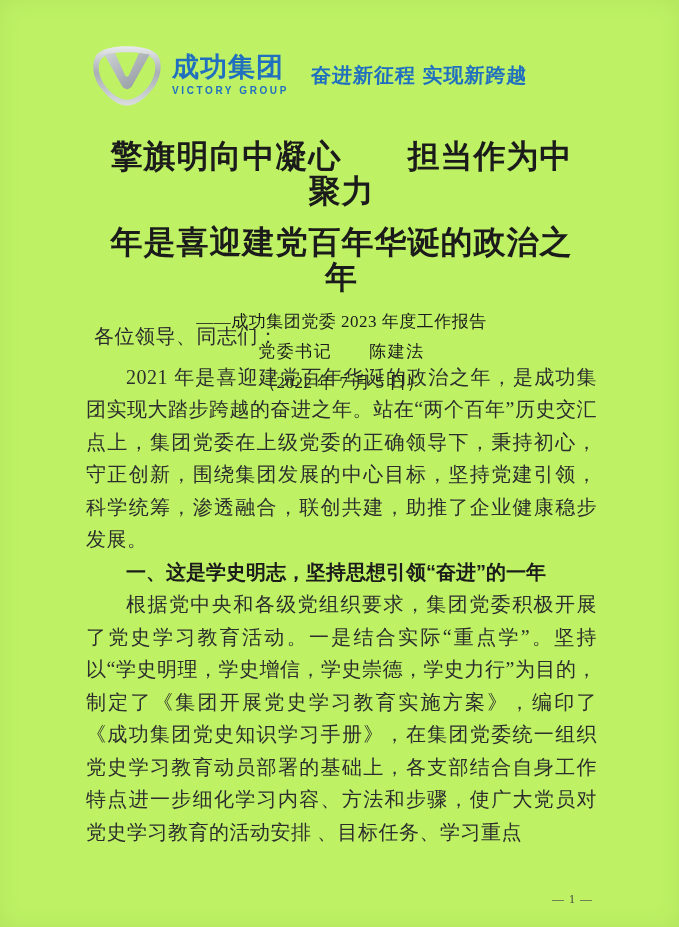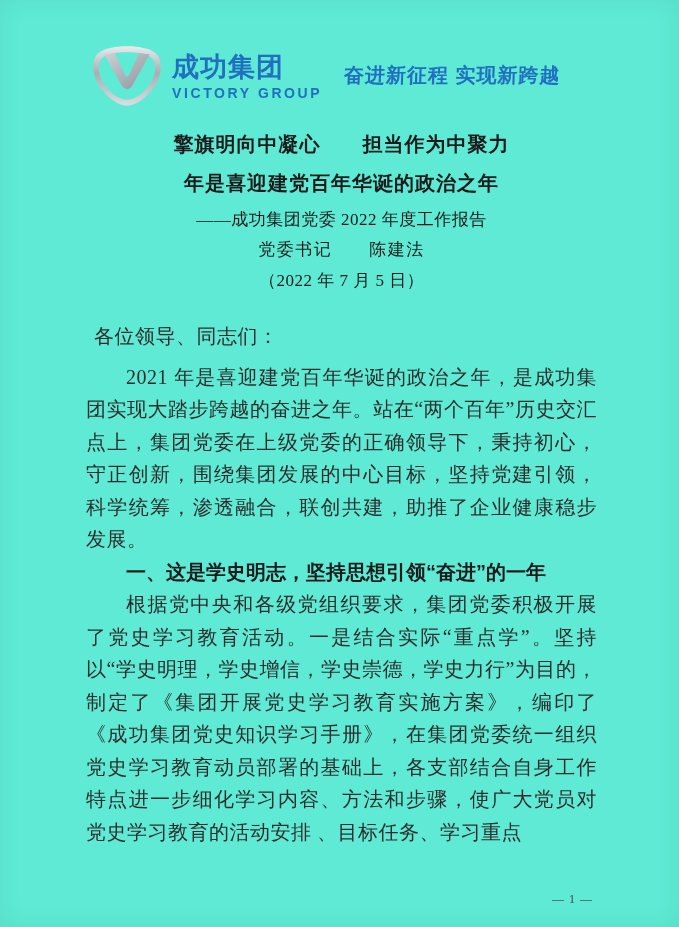--- a/index.html
+++ b/index.html
@@ -1,47 +1,47 @@
 <!DOCTYPE html>
 <html style="--blue: #2170c0;"><head>
 <meta charset="utf-8">
 <style>
   :root { --blue:#2170c0; --ink:#2d2d2d; --head-ink:#1b1b1b; }
   * { box-sizing:border-box; }
   html,body { margin:0; padding:0; background:#cfcfcf; }
   .page {
     width:679px; height:927px; margin:0 auto; position:relative;
-    background:#5eead4; overflow:hidden;
+    background:#bef264; overflow:hidden;
     box-shadow:inset 0 0 26px rgba(0,0,0,0.06);
     font-family:"Liberation Serif", serif;
   }
   
   .header { position:absolute; left:88px; top:44px; display:flex; align-items:flex-start; }
   .logo { width:78px; height:64px; flex:0 0 auto; }
   .brand { margin-left:6px; margin-top:10px; }
   .brand-cn {
     font-family:"Liberation Sans", sans-serif; font-weight:bold;
     font-size:27px; line-height:1; color:var(--blue); letter-spacing:1px;
   }
   .brand-en {
     font-family:"Liberation Sans", sans-serif; font-weight:bold;
-    font-size:14px; line-height:1; color:var(--blue);
+    font-size:10px; line-height:1; color:var(--blue);
     letter-spacing:2.6px; margin-top:5px;
   }
   .slogan {
     margin-left:22px; margin-top:20px;
     font-family:"Liberation Sans", sans-serif; font-weight:bold;
     font-size:20px; line-height:1.1; color:var(--blue); letter-spacing:1px;
     transform:skewX(-2deg);
   }
   
   .title-block { position:absolute; left:86px; top:123px; width:511px; text-align:center; color:var(--head-ink); }
   .title-line {
     font-family:"Liberation Sans", sans-serif; font-weight:bold;
-    font-size:20px; line-height:35px; letter-spacing:1px; margin:4px;
+    font-size:32px; line-height:35px; letter-spacing:1px; margin:16px;
   }
   .subtitle { margin-top:8px; font-size:17px; line-height:22px; letter-spacing:0.5px; }
   .byline   { margin-top:8px; font-size:17px; line-height:22px; letter-spacing:1.5px; }
   .dateline { margin-top:9px; font-size:17px; line-height:22px; letter-spacing:0.5px; }
   
   .body-block {
     position:absolute; left:86px; top:312px; width:511px;
     font-size:20px; line-height:32.5px; letter-spacing:0.5px;
     color:var(--ink); text-align:justify;
   }
@@ -83,21 +83,21 @@
     <div class="brand">
       <div class="brand-cn">成功集团</div>
       <div class="brand-en">VICTORY GROUP</div>
     </div>
     <div class="slogan">奋进新征程 实现新跨越</div>
   </div>
 
   <div class="title-block">
     <h1 class="title-line">擎旗明向中凝心　　担当作为中聚力</h1>
     <h1 class="title-line">年是喜迎建党百年华诞的政治之年</h1>
-    <div class="subtitle">——成功集团党委 2022 年度工作报告</div>
+    <div class="subtitle">——成功集团党委 2023 年度工作报告</div>
     <div class="byline">党委书记　　陈建法</div>
     <div class="dateline">（2022 年 7 月 5 日）</div>
   </div>
 
   <div class="body-block">
     <p class="salutation">各位领导、同志们：</p>
     <p class="body-para">2021 年是喜迎建党百年华诞的政治之年，是成功集团实现大踏步跨越的奋进之年。站在“两个百年”历史交汇点上，集团党委在上级党委的正确领导下，秉持初心，守正创新，围绕集团发展的中心目标，坚持党建引领，科学统筹，渗透融合，联创共建，助推了企业健康稳步发展。</p>
     <h3 class="section-heading">一、这是学史明志，坚持思想引领“奋进”的一年</h3>
     <p class="body-para">根据党中央和各级党组织要求，集团党委积极开展了党史学习教育活动。一是结合实际“重点学”。坚持以“学史明理，学史增信，学史崇德，学史力行”为目的，制定了《集团开展党史学习教育实施方案》，编印了《成功集团党史知识学习手册》，在集团党委统一组织党史学习教育动员部署的基础上，各支部结合自身工作特点进一步细化学习内容、方法和步骤，使广大党员对党史学习教育的活动安排 、目标任务、学习重点</p>
   </div>

